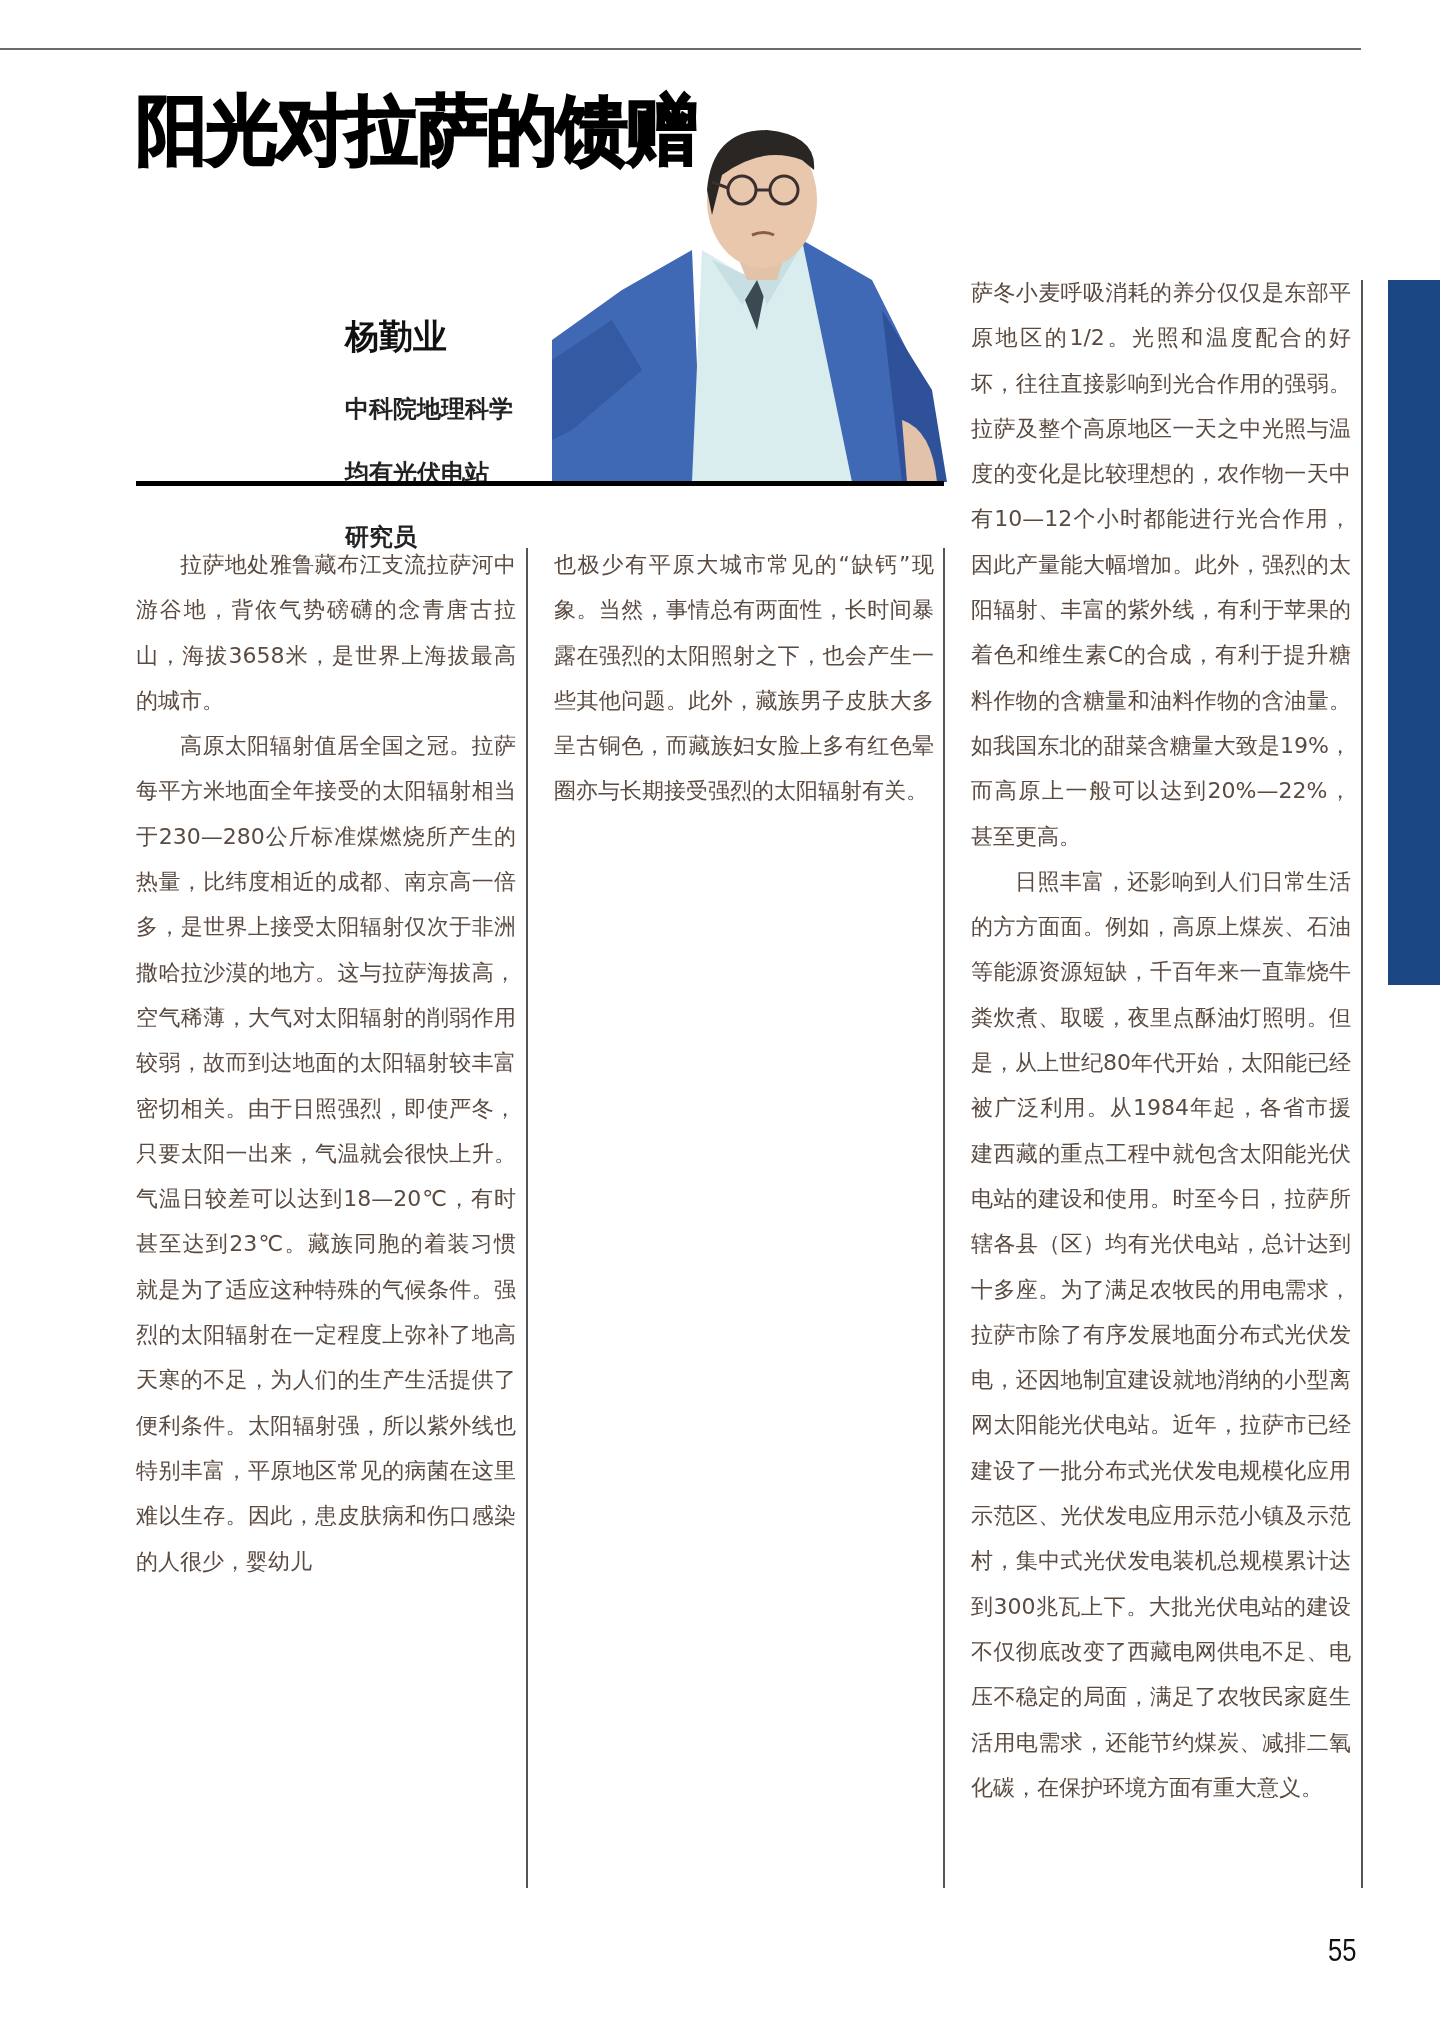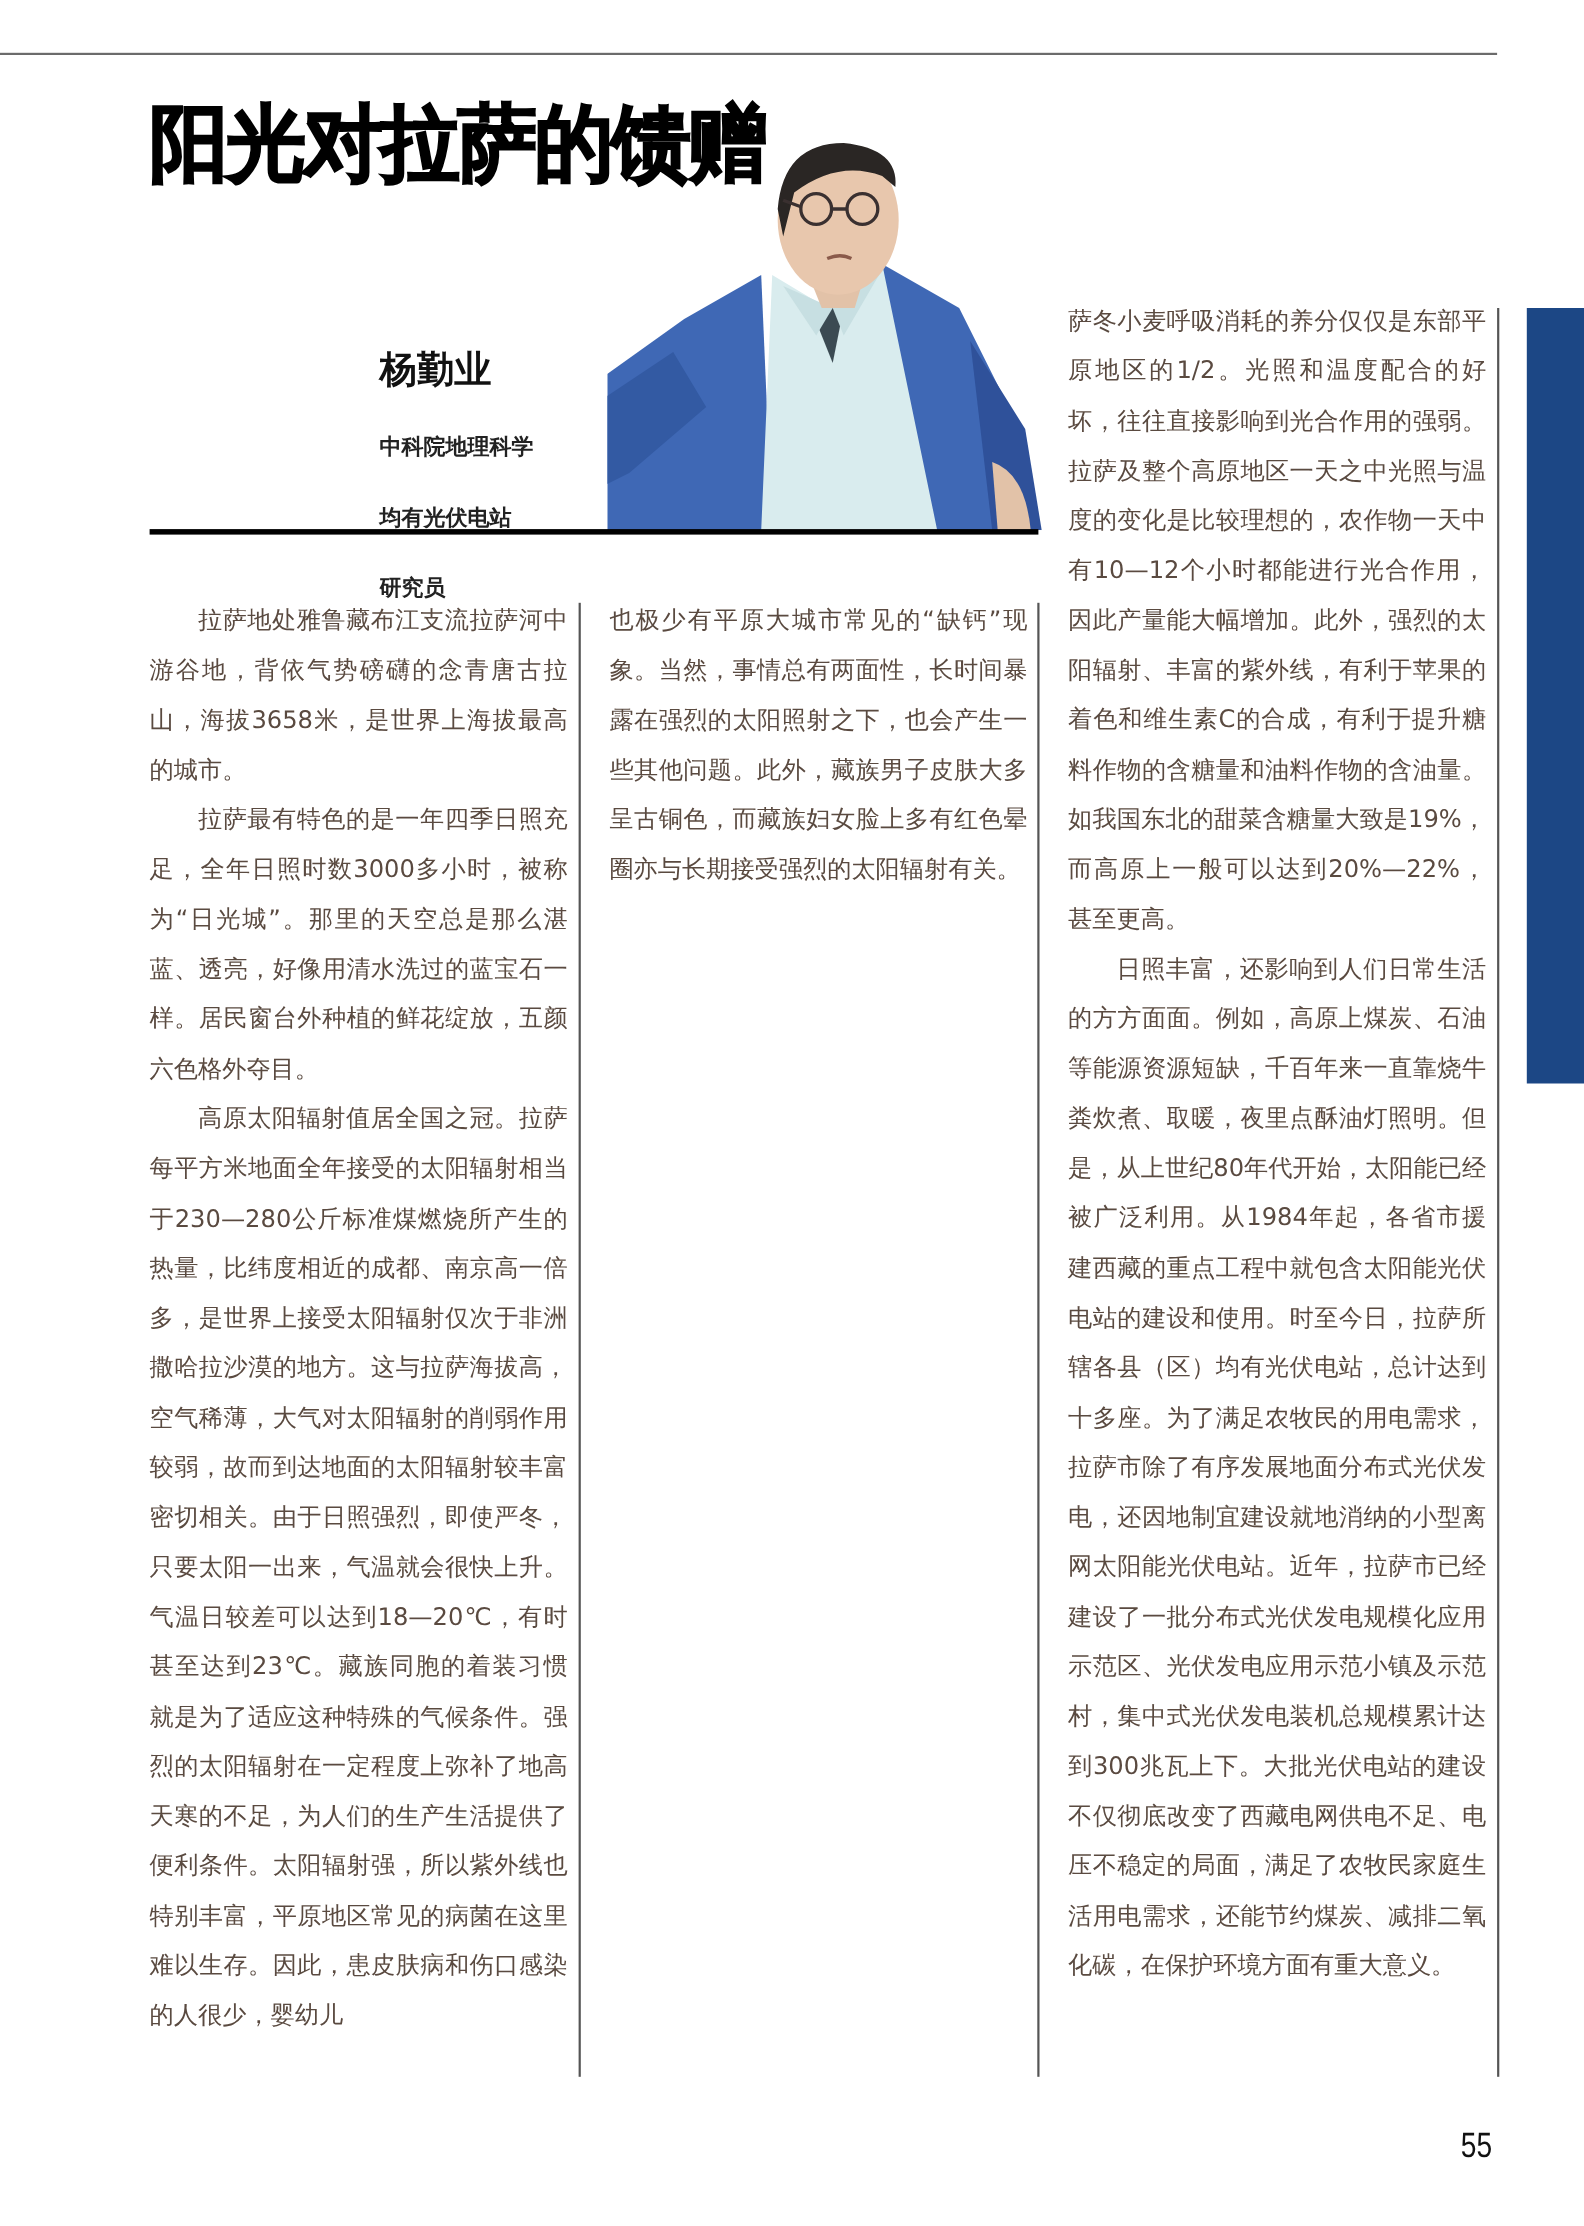--- a/index.html
+++ b/index.html
@@ -1,21 +1,21 @@
 <!DOCTYPE html>
 <html><head>
 <meta charset="utf-8">
 <style>
   html, body { margin: 0; padding: 0; background: #ffffff; }
   body { width: 1440px; height: 2024px; position: relative; overflow: hidden; font-family: "DejaVu Sans", "Liberation Sans", sans-serif; }
   .top-rule { position: absolute; left: 0; top: 48px; width: 1361px; height: 2px; background: #6b6b6b; }
   .title { position: absolute; left: 136px; top: 92px; font-family: "DejaVu Sans", sans-serif; font-weight: 900; font-size: 72px; letter-spacing: -2px; color: #000; margin: 0; line-height: 1; transform: scaleY(1.05); transform-origin: left top; -webkit-text-stroke: 2px #000; }
   .author { position: absolute; left: 345px; top: 278px; margin-top: 40px; }
   .author-name { font-family: "DejaVu Serif", "Liberation Serif", serif; font-weight: bold; font-size: 34px; color: #111; margin: 0 0 6px 0; line-height: 1.1; }
-  .author-affil { font-family: Liberation Mono, monospace; font-weight: bold; font-size: 20px; color: #222; line-height: 32px; white-space: pre-line; }
+  .author-affil { font-family: Liberation Serif, serif; font-weight: bold; font-size: 24px; color: #222; line-height: 32px; white-space: pre-line; }
   .portrait { position: absolute; left: 552px; top: 130px; width: 400px; height: 352px; overflow: hidden; }
   .bold-rule { position: absolute; left: 136px; top: 481px; width: 808px; height: 5px; background: #000; }
   .side-tab { position: absolute; left: 1388px; top: 280px; width: 52px; height: 705px; background: #1c4785; }
   .col-rule { position: absolute; width: 1.5px; background: #555; top: 548px; height: 1340px; }
   .col-rule.r3 { top: 280px; height: 1608px; }
   .column { position: absolute; width: 380px; font-size: 22px; line-height: 45.3px; color: #5a4a40; text-align: justify; text-justify: inter-character; }
   .column p { margin: 0; text-indent: 2em; }
   .column p.cont { text-indent: 0; }
   .col1 { left: 136px; top: 542px; }
   .col2 { left: 554px; top: 542px; }
@@ -73,21 +73,20 @@
 <div class="bold-rule"></div>
 
 <div class="side-tab"></div>
 
 <div class="col-rule" style="left:526px;"></div>
 <div class="col-rule" style="left:943px;"></div>
 <div class="col-rule r3" style="left:1361px;"></div>
 
 <div class="column col1">
   <p>拉萨地处雅鲁藏布江支流拉萨河中游谷地，背依气势磅礴的念青唐古拉山，海拔3658米，是世界上海拔最高的城市。</p>
-  <p>拉萨最有特色的是一年四季日照充足，全年日照时数3000多小时，被称为“日光城”。那里的天空总是那么湛蓝、透亮，好像用清水洗过的蓝宝石一样。居民窗台外种植的鲜花绽放，五颜六色格外夺目。</p>
   <p>高原太阳辐射值居全国之冠。拉萨每平方米地面全年接受的太阳辐射相当于230—280公斤标准煤燃烧所产生的热量，比纬度相近的成都、南京高一倍多，是世界上接受太阳辐射仅次于非洲撒哈拉沙漠的地方。这与拉萨海拔高，空气稀薄，大气对太阳辐射的削弱作用较弱，故而到达地面的太阳辐射较丰富密切相关。由于日照强烈，即使严冬，只要太阳一出来，气温就会很快上升。气温日较差可以达到18—20℃，有时甚至达到23℃。藏族同胞的着装习惯就是为了适应这种特殊的气候条件。强烈的太阳辐射在一定程度上弥补了地高天寒的不足，为人们的生产生活提供了便利条件。太阳辐射强，所以紫外线也特别丰富，平原地区常见的病菌在这里难以生存。因此，患皮肤病和伤口感染的人很少，婴幼儿</p>
 </div>
 
 <div class="column col2">
   <p class="cont">也极少有平原大城市常见的“缺钙”现象。当然，事情总有两面性，长时间暴露在强烈的太阳照射之下，也会产生一些其他问题。此外，藏族男子皮肤大多呈古铜色，而藏族妇女脸上多有红色晕圈亦与长期接受强烈的太阳辐射有关。</p>
 </div>
 
 <div class="column col3">
   <p class="cont">萨冬小麦呼吸消耗的养分仅仅是东部平原地区的1/2。光照和温度配合的好坏，往往直接影响到光合作用的强弱。拉萨及整个高原地区一天之中光照与温度的变化是比较理想的，农作物一天中有10—12个小时都能进行光合作用，因此产量能大幅增加。此外，强烈的太阳辐射、丰富的紫外线，有利于苹果的着色和维生素C的合成，有利于提升糖料作物的含糖量和油料作物的含油量。如我国东北的甜菜含糖量大致是19%，而高原上一般可以达到20%—22%，甚至更高。</p>
   <p>日照丰富，还影响到人们日常生活的方方面面。例如，高原上煤炭、石油等能源资源短缺，千百年来一直靠烧牛粪炊煮、取暖，夜里点酥油灯照明。但是，从上世纪80年代开始，太阳能已经被广泛利用。从1984年起，各省市援建西藏的重点工程中就包含太阳能光伏电站的建设和使用。时至今日，拉萨所辖各县（区）均有光伏电站，总计达到十多座。为了满足农牧民的用电需求，拉萨市除了有序发展地面分布式光伏发电，还因地制宜建设就地消纳的小型离网太阳能光伏电站。近年，拉萨市已经建设了一批分布式光伏发电规模化应用示范区、光伏发电应用示范小镇及示范村，集中式光伏发电装机总规模累计达到300兆瓦上下。大批光伏电站的建设不仅彻底改变了西藏电网供电不足、电压不稳定的局面，满足了农牧民家庭生活用电需求，还能节约煤炭、减排二氧化碳，在保护环境方面有重大意义。</p>

